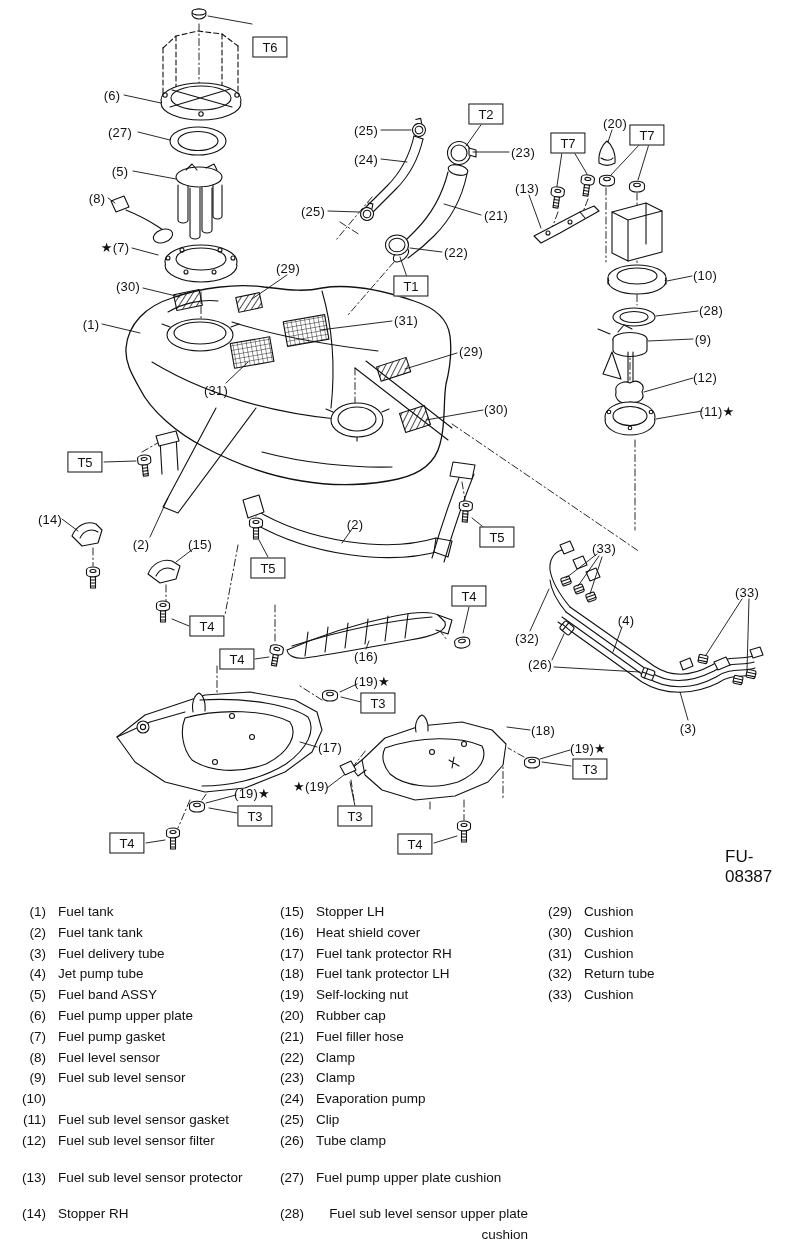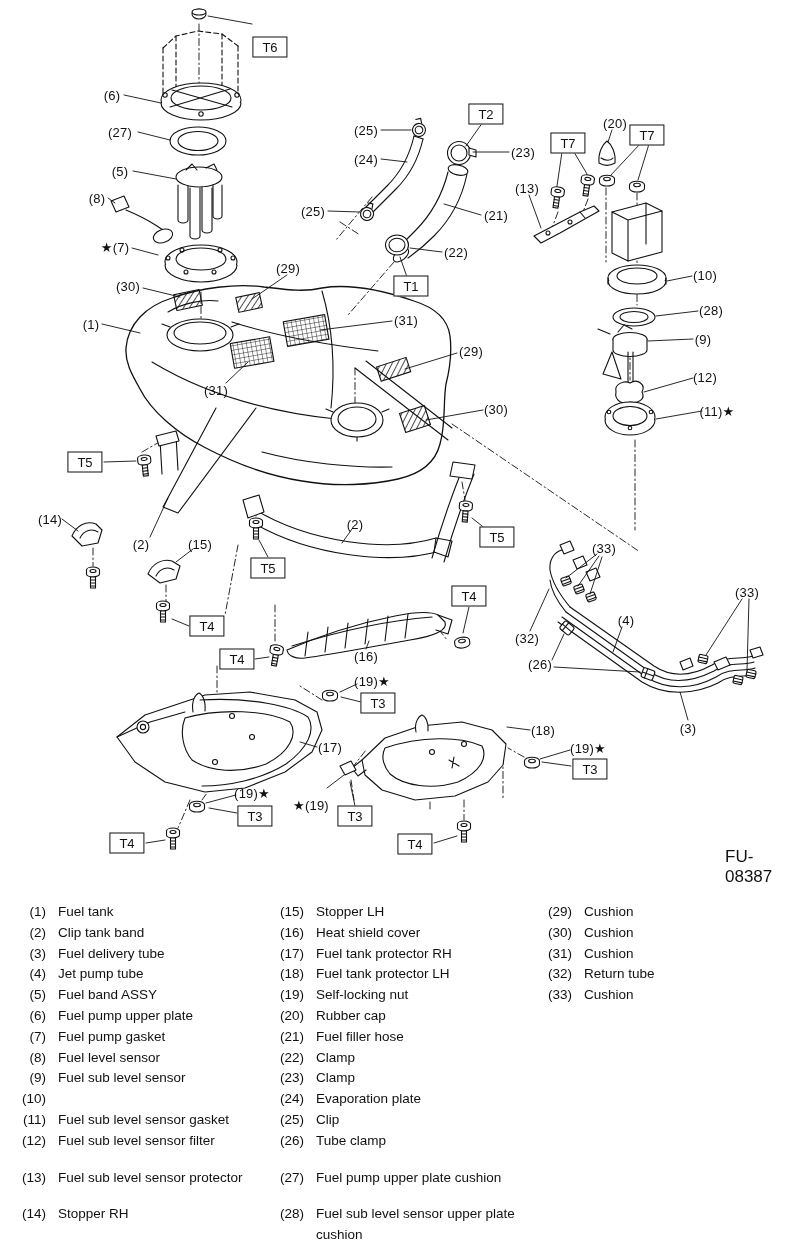--- a/index.html
+++ b/index.html
@@ -12,21 +12,21 @@
          background:#fff;padding:1px 9px;line-height:17px;}
   .figcode{position:absolute;left:725px;top:847px;font-size:17px;}
   .legend{position:absolute;top:902px;left:0;width:786px;}
   .lcol{position:absolute;top:0;}
   .lcol.c0{left:14px;width:258px;}
   .lcol.c1{left:272px;width:256px;}
   .lcol.c2{left:540px;width:246px;}
   .lrow{display:flex;align-items:flex-start;font-size:13.5px;line-height:20.8px;}
   .lrow.gap{margin-top:16px;}
   .lnum{flex:0 0 32px;text-align:right;white-space:nowrap;}
-  .llabel{margin-left:12px;}
+  .llabel{margin-left:12px;text-align:right;}
 </style>
 </head>
 <body>
 
 <div class="page">
 
   <svg class="art" width="786" height="880" viewBox="0 0 786 880">
     <defs>
       <pattern id="hatch" patternUnits="userSpaceOnUse" width="5" height="5" patternTransform="rotate(45)">
         <line x1="0" y1="0" x2="0" y2="5" stroke="#111" stroke-width="1.5"></line>
@@ -409,21 +409,21 @@
       <div class="callout" style="left: 604px; top: 548px;">(33)</div>
       <div class="callout" style="left: 747px; top: 592px;">(33)</div>
       <div class="callout" style="left: 527px; top: 638px;">(32)</div>
       <div class="callout" style="left: 626px; top: 620px;">(4)</div>
       <div class="callout" style="left: 540px; top: 664px;">(26)</div>
       <div class="callout" style="left: 688px; top: 728px;">(3)</div>
       <div class="callout" style="left: 330px; top: 747px;">(17)</div>
       <div class="callout" style="left: 543px; top: 730px;">(18)</div>
       <div class="callout" style="left: 372px; top: 681px;">(19)★</div>
       <div class="callout" style="left: 252px; top: 793px;">(19)★</div>
-      <div class="callout" style="left: 311px; top: 786px; margin-top: 19px;">★(19)</div>
+      <div class="callout" style="left: 311px; top: 786px;">★(19)</div>
       <div class="callout" style="left: 588px; top: 748px;">(19)★</div>
       <div class="tcode" style="left: 270px; top: 27px; margin-top: 20px;">T6</div>
       <div class="tcode" style="left: 486px; top: 114px;">T2</div>
       <div class="tcode" style="left: 568px; top: 143px;">T7</div>
       <div class="tcode" style="left: 647px; top: 135px;">T7</div>
       <div class="tcode" style="left: 411px; top: 286px;">T1</div>
       <div class="tcode" style="left: 85px; top: 462px;">T5</div>
       <div class="tcode" style="left: 268px; top: 568px;">T5</div>
       <div class="tcode" style="left: 497px; top: 537px;">T5</div>
       <div class="tcode" style="left: 207px; top: 626px;">T4</div>
@@ -440,21 +440,21 @@
   <div class="figcode">FU-08387</div>
 
   <div class="legend">
     <div class="lcol c0">
         <div class="lrow">
           <span class="lnum">(1)</span>
           <span class="llabel">Fuel tank</span>
         </div>
         <div class="lrow">
           <span class="lnum">(2)</span>
-          <span class="llabel">Clip tank band</span>
+          <span class="llabel">Fuel tank tank</span>
         </div>
         <div class="lrow">
           <span class="lnum">(3)</span>
           <span class="llabel">Fuel delivery tube</span>
         </div>
         <div class="lrow">
           <span class="lnum">(4)</span>
           <span class="llabel">Jet pump tube</span>
         </div>
         <div class="lrow">
@@ -529,21 +529,21 @@
         <div class="lrow">
           <span class="lnum">(22)</span>
           <span class="llabel">Clamp</span>
         </div>
         <div class="lrow">
           <span class="lnum">(23)</span>
           <span class="llabel">Clamp</span>
         </div>
         <div class="lrow">
           <span class="lnum">(24)</span>
-          <span class="llabel">Evaporation plate</span>
+          <span class="llabel">Evaporation pump</span>
         </div>
         <div class="lrow">
           <span class="lnum">(25)</span>
           <span class="llabel">Clip</span>
         </div>
         <div class="lrow">
           <span class="lnum">(26)</span>
           <span class="llabel">Tube clamp</span>
         </div>
         <div class="lrow gap">

